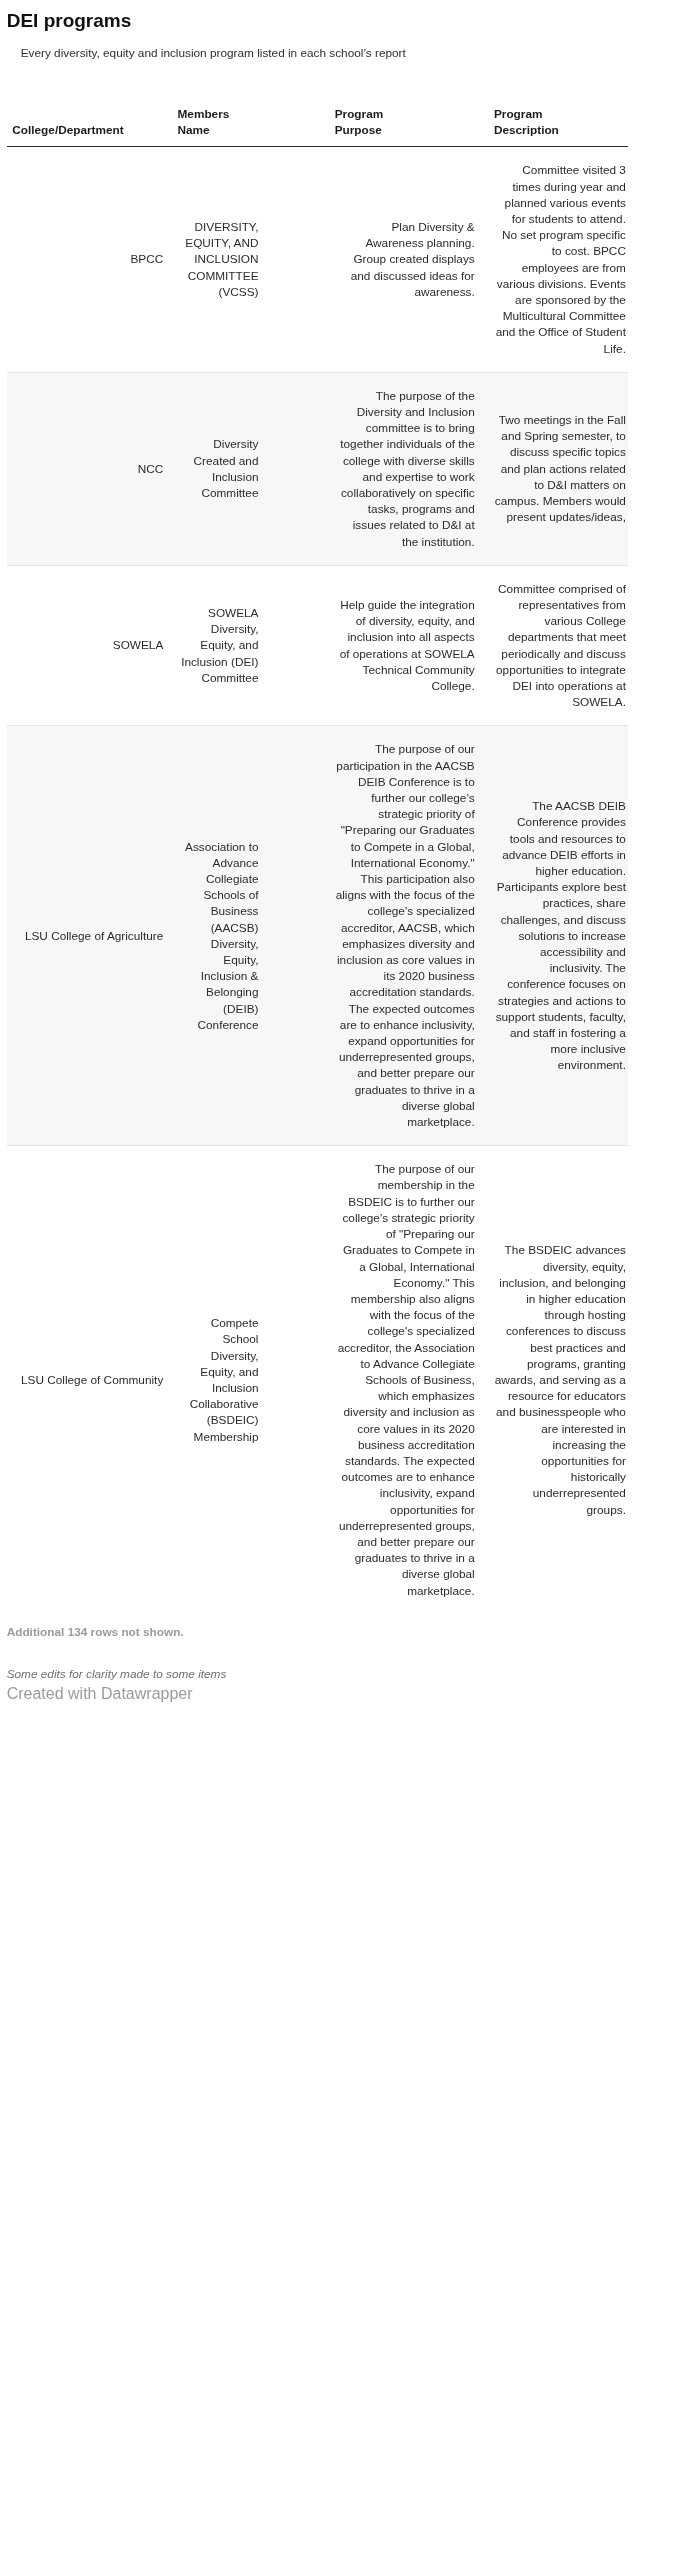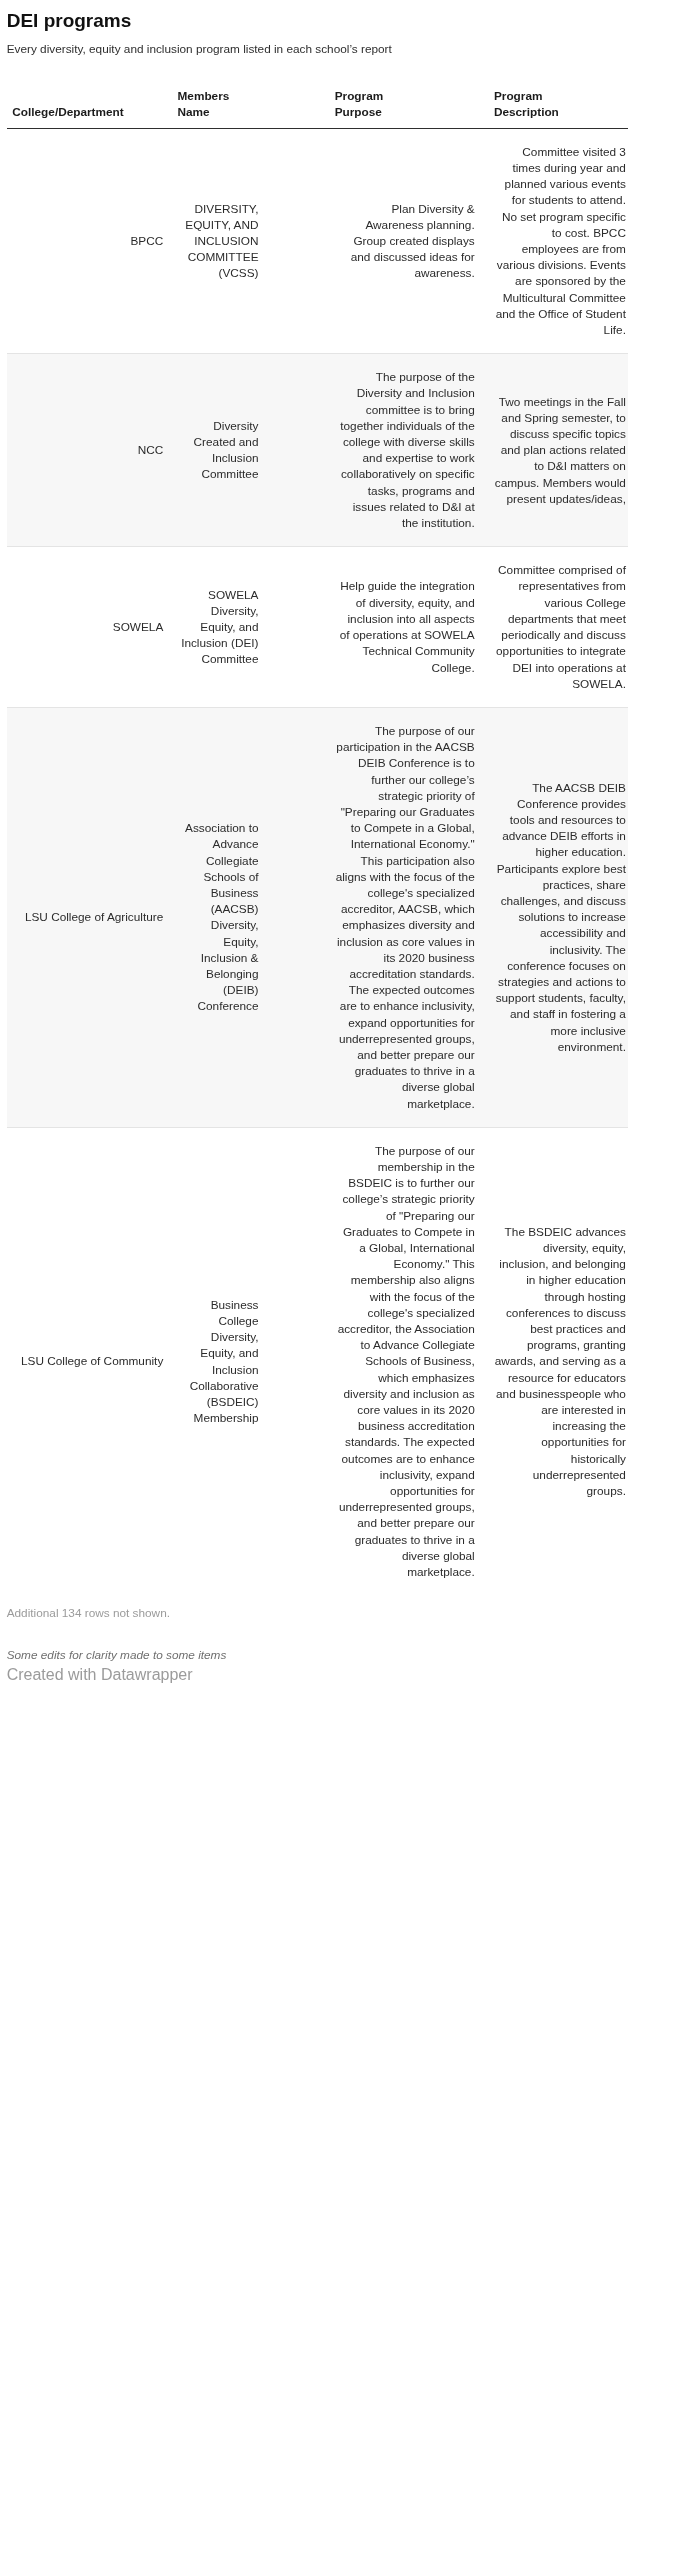--- a/index.html
+++ b/index.html
@@ -19,21 +19,21 @@
     font-size: 19px;
     line-height: 22.4px;
     font-weight: 700;
     color: #111111;
     margin: 0 0 9.5px 0;
   }
   p.subtitle {
     font-size: 11.8px;
     line-height: 15.7px;
     color: #2e2e2e;
-    margin: 0;
+    margin: 14px;
   }
   .table-clip {
     width: 677px;      
     overflow: hidden;
   }
   table.dw-table {
     table-layout: fixed;
     width: 726px;
     border-collapse: collapse;
     border-spacing: 0;
@@ -71,20 +71,21 @@
   .cw-college { max-width: 151px; }
   .cw-name    { max-width: 81px; }
   .cw-purpose { max-width: 140px; }
   .cw-desc    { max-width: 132px; }
   .cw-per     { max-width: 53px; }
   p.more-rows {
     margin: 11.2px 0 0 0;
     font-size: 11.8px;
     line-height: 15.7px;
     color: #9b9b9b;
+    font-weight: bold;
   }
   p.edit-note {
     margin: 26px 0 0 0;
     font-size: 11.8px;
     line-height: 14.6px;
     font-style: italic;
     color: #6f6f6f;
   }
   p.attribution {
     margin: 5.6px 0 0 0;
@@ -196,21 +197,21 @@
             </td>
           <td class="per">
               <div class="cw-per">0.05</div>
             </td>
         </tr>
         <tr>
           <td>
               <div class="cw-college">LSU College of Community</div>
             </td>
           <td>
-              <div class="cw-name">Business College Diversity, Equity, and Inclusion Collaborative (BSDEIC) Membership</div>
+              <div class="cw-name">Compete School Diversity, Equity, and Inclusion Collaborative (BSDEIC) Membership</div>
             </td>
           <td>
               <div class="cw-purpose">The purpose of our membership in the BSDEIC is to further our college’s strategic priority of "Preparing our Graduates to Compete in a Global, International Economy." This membership also aligns with the focus of the college's specialized accreditor, the Association to Advance Collegiate Schools of Business, which emphasizes diversity and inclusion as core values in its 2020 business accreditation standards. The expected outcomes are to enhance inclusivity, expand opportunities for underrepresented groups, and better prepare our graduates to thrive in a diverse global marketplace.</div>
             </td>
           <td>
               <div class="cw-desc">The BSDEIC advances diversity, equity, inclusion, and belonging in higher education through hosting conferences to discuss best practices and programs, granting awards, and serving as a resource for educators and businesspeople who are interested in increasing the opportunities for historically underrepresented groups.</div>
             </td>
           <td class="per">
               <div class="cw-per">0</div>
             </td>

